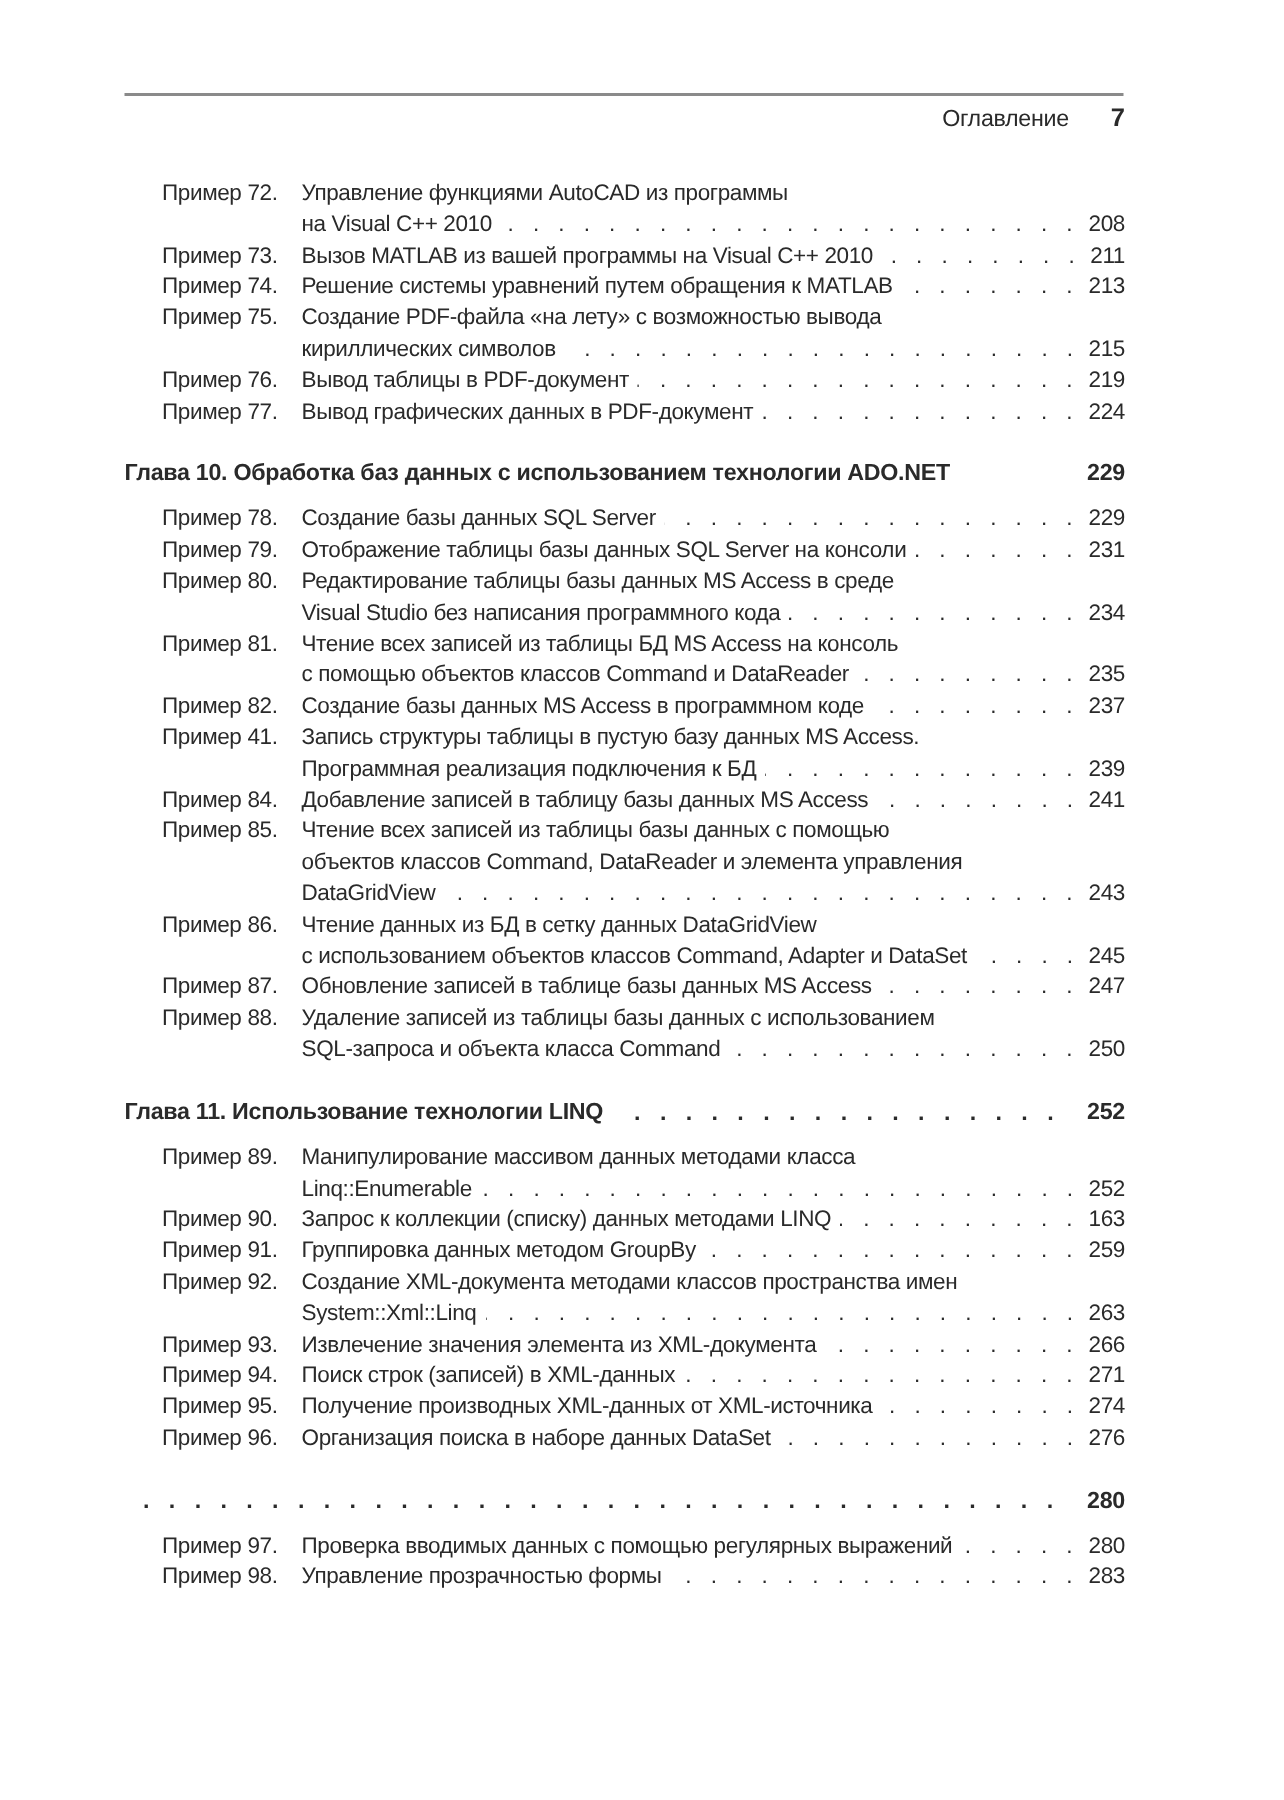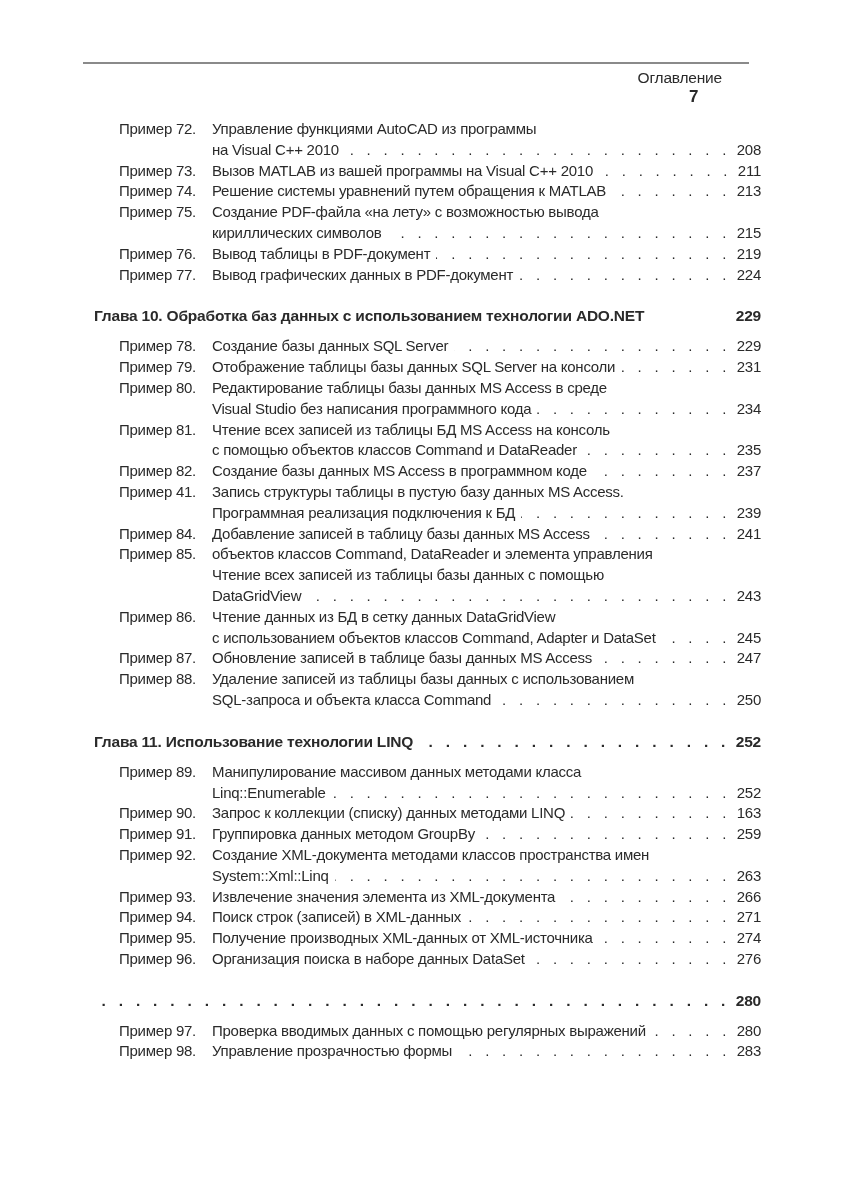--- a/index.html
+++ b/index.html
@@ -1,30 +1,30 @@
 <!DOCTYPE html>
 <html><head>
 <meta charset="utf-8">
 <style>
   html, body { margin: 0; padding: 0; background: #ffffff; }
   body { width: 856px; height: 1200px; position: relative; overflow: hidden;
          font-family: "Liberation Sans", "DejaVu Sans", sans-serif; color: #2a2a2a; }
   .rule { position: absolute; left: 83px; top: 62px; width: 666px; height: 2px; background: #8a8a8a; }
-  .running-head { position: absolute; top: 69px; right: 106px; font-size: 15.5px; color: #2a2a2a; display: flex; align-items: center; flex-direction: column; }
+  .running-head { position: absolute; top: 69px; right: 106px; font-size: 15.5px; color: #2a2a2a; display: flex; align-items: flex-end; }
   .running-head .title { margin-right: 28px; letter-spacing: -0.2px; }
   .running-head .pnum { font-weight: bold; font-size: 17px; }
-  .toc { position: absolute; left: 94px; top: 119px; width: 667px; }
+  .toc { position: absolute; left: 83px; top: 119px; width: 667px; }
   .entry { display: flex; font-size: 15px; line-height: 20.8px; letter-spacing: -0.25px; }
   .entry .label { width: 118px; flex: 0 0 118px; padding-left: 25px; box-sizing: border-box; white-space: nowrap; }
   .entry .body { flex: 1; min-width: 0; }
   .line { display: flex; align-items: baseline; white-space: nowrap; }
   .line .txt { flex: 0 0 auto; }
   .line .leader { flex: 1 1 auto; overflow: hidden; white-space: nowrap; margin: 0 6px; letter-spacing: 4.3px; text-align: right; direction: rtl; }
   .line .page { flex: 0 0 auto; }
-  .chapter { display: flex; align-items: baseline; font-weight: bold; font-size: 15.5px; line-height: 22px; margin-top: 20px; margin-bottom: 9px; letter-spacing: -0.2px; white-space: nowrap; }
+  .chapter { display: flex; align-items: baseline; font-weight: bold; font-size: 15.5px; line-height: 22px; margin-top: 20px; margin-bottom: 9px; letter-spacing: -0.2px; white-space: nowrap; gap: 12px; }
   .chapter .leader { flex: 1 1 auto; overflow: hidden; margin: 0 6px; letter-spacing: 4.3px; direction: rtl; text-align: right; }
   .chapter .gap { flex: 1 1 auto; }
   .chapter .page { flex: 0 0 auto; }
 </style>
 </head>
 <body>
 
 <div class="rule"></div>
 <div class="running-head">
   <span class="title">Оглавление</span>
@@ -179,24 +179,24 @@
           <span class="txt">Добавление записей в таблицу базы данных MS Access</span>
           <span class="leader"> . . . . . . . . . . . . . . . . . . . . . . . . . . . . . . . . . . . . . . . . . . . . . . . . . . . . . . . . . . . . . . . . . . . . . . . .</span>
           <span class="page">241</span>
         </div>
       </div>
     </div>
     <div class="entry">
       <span class="label">Пример 85.</span>
       <div class="body">
         <div class="line">
+          <span class="txt">Чтение всех записей из таблицы базы данных с помощью</span>
+        </div>
+        <div class="line">
           <span class="txt">объектов классов Command, DataReader и элемента управления</span>
-        </div>
-        <div class="line">
-          <span class="txt">Чтение всех записей из таблицы базы данных с помощью</span>
         </div>
         <div class="line">
           <span class="txt">DataGridView</span>
           <span class="leader"> . . . . . . . . . . . . . . . . . . . . . . . . . . . . . . . . . . . . . . . . . . . . . . . . . . . . . . . . . . . . . . . . . . . . . . . .</span>
           <span class="page">243</span>
         </div>
       </div>
     </div>
     <div class="entry">
       <span class="label">Пример 86.</span>

